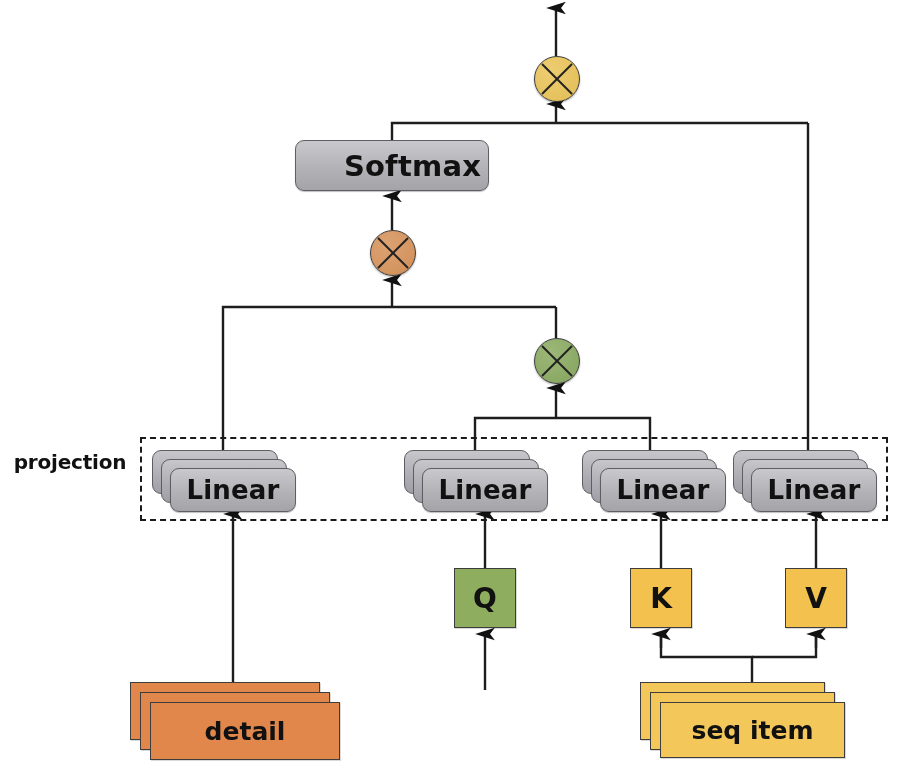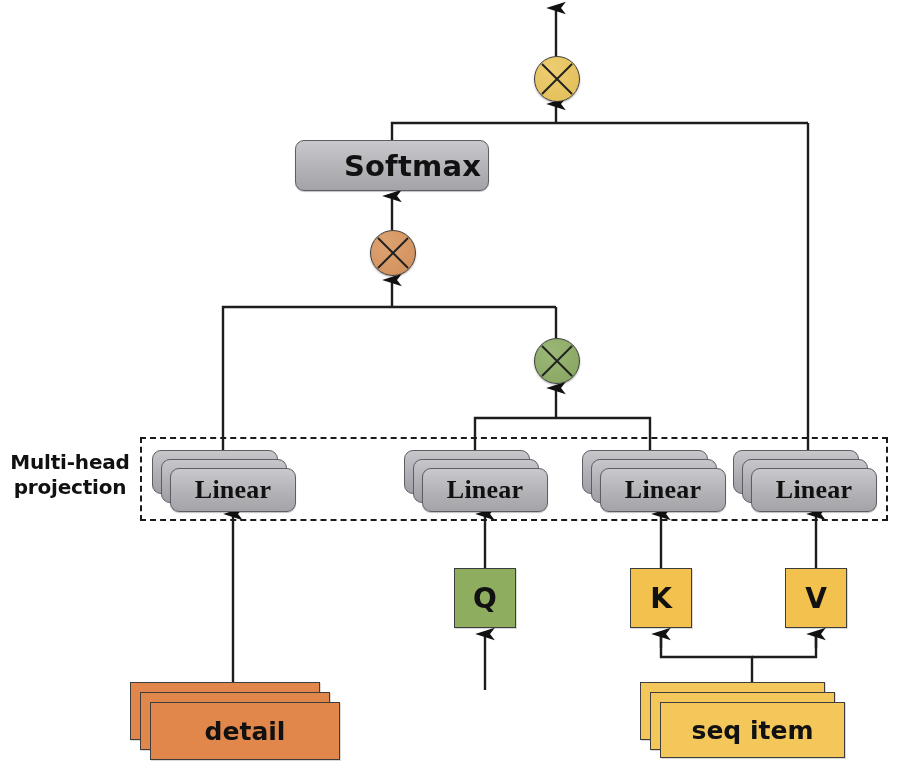--- a/index.html
+++ b/index.html
@@ -18,21 +18,21 @@
   
   .greybox{
     background:linear-gradient(180deg,#c9c9cd 0%,#b2b2b7 55%,#a3a3a8 100%);
     border:1px solid #5d5d63;
     border-radius:9px;
     color:#111;
     font-weight:700;
     box-shadow:0 1px 1px rgba(0,0,0,.25);
   }
   .softmax{font-size:29px;letter-spacing:.2px;}
-  .linear-front{font-size:26px;letter-spacing:.2px;font-family:Liberation Serif, serif;}
+  .linear-front{font-size:26px;letter-spacing:.2px;}
   .linear-back{
     background:linear-gradient(180deg,#c6c6cb 0%,#adadb3 60%,#9fa0a5 100%);
     border:1px solid #5d5d63;border-radius:9px;
   }
 
   
   .flat{
     border:1px solid #3d3d3d;
     color:#111;font-weight:700;
     box-shadow:1px 1px 0 rgba(0,0,0,.15);
@@ -137,21 +137,20 @@
         <line x1="37" y1="7" x2="7" y2="37" stroke="#222" stroke-width="2"></line>
       </svg>
   </div>
 
   <div class="node greybox softmax" style="left:295px;top:140px;width:194px;height:51px;padding-left:41px;">
     <span>Softmax</span>
   </div>
 
   <div class="dashbox" style="left:140px;top:437px;width:748px;height:84px;"></div>
   <div class="mh-label" style="left:4px;top:450px;width:132px;">
-    <div>Multi-head</div>
     <div>projection</div>
   </div>
 
   <div class="node linear-back" style="left:152px;top:450px;width:126px;height:44px;"></div>
   <div class="node linear-back" style="left:161px;top:459px;width:126px;height:44px;"></div>
   <div class="node greybox linear-front" style="left:170px;top:468px;width:126px;height:44px;">
     <span>Linear</span>
   </div>
 
   <div class="node linear-back" style="left:404px;top:450px;width:126px;height:44px;"></div>

